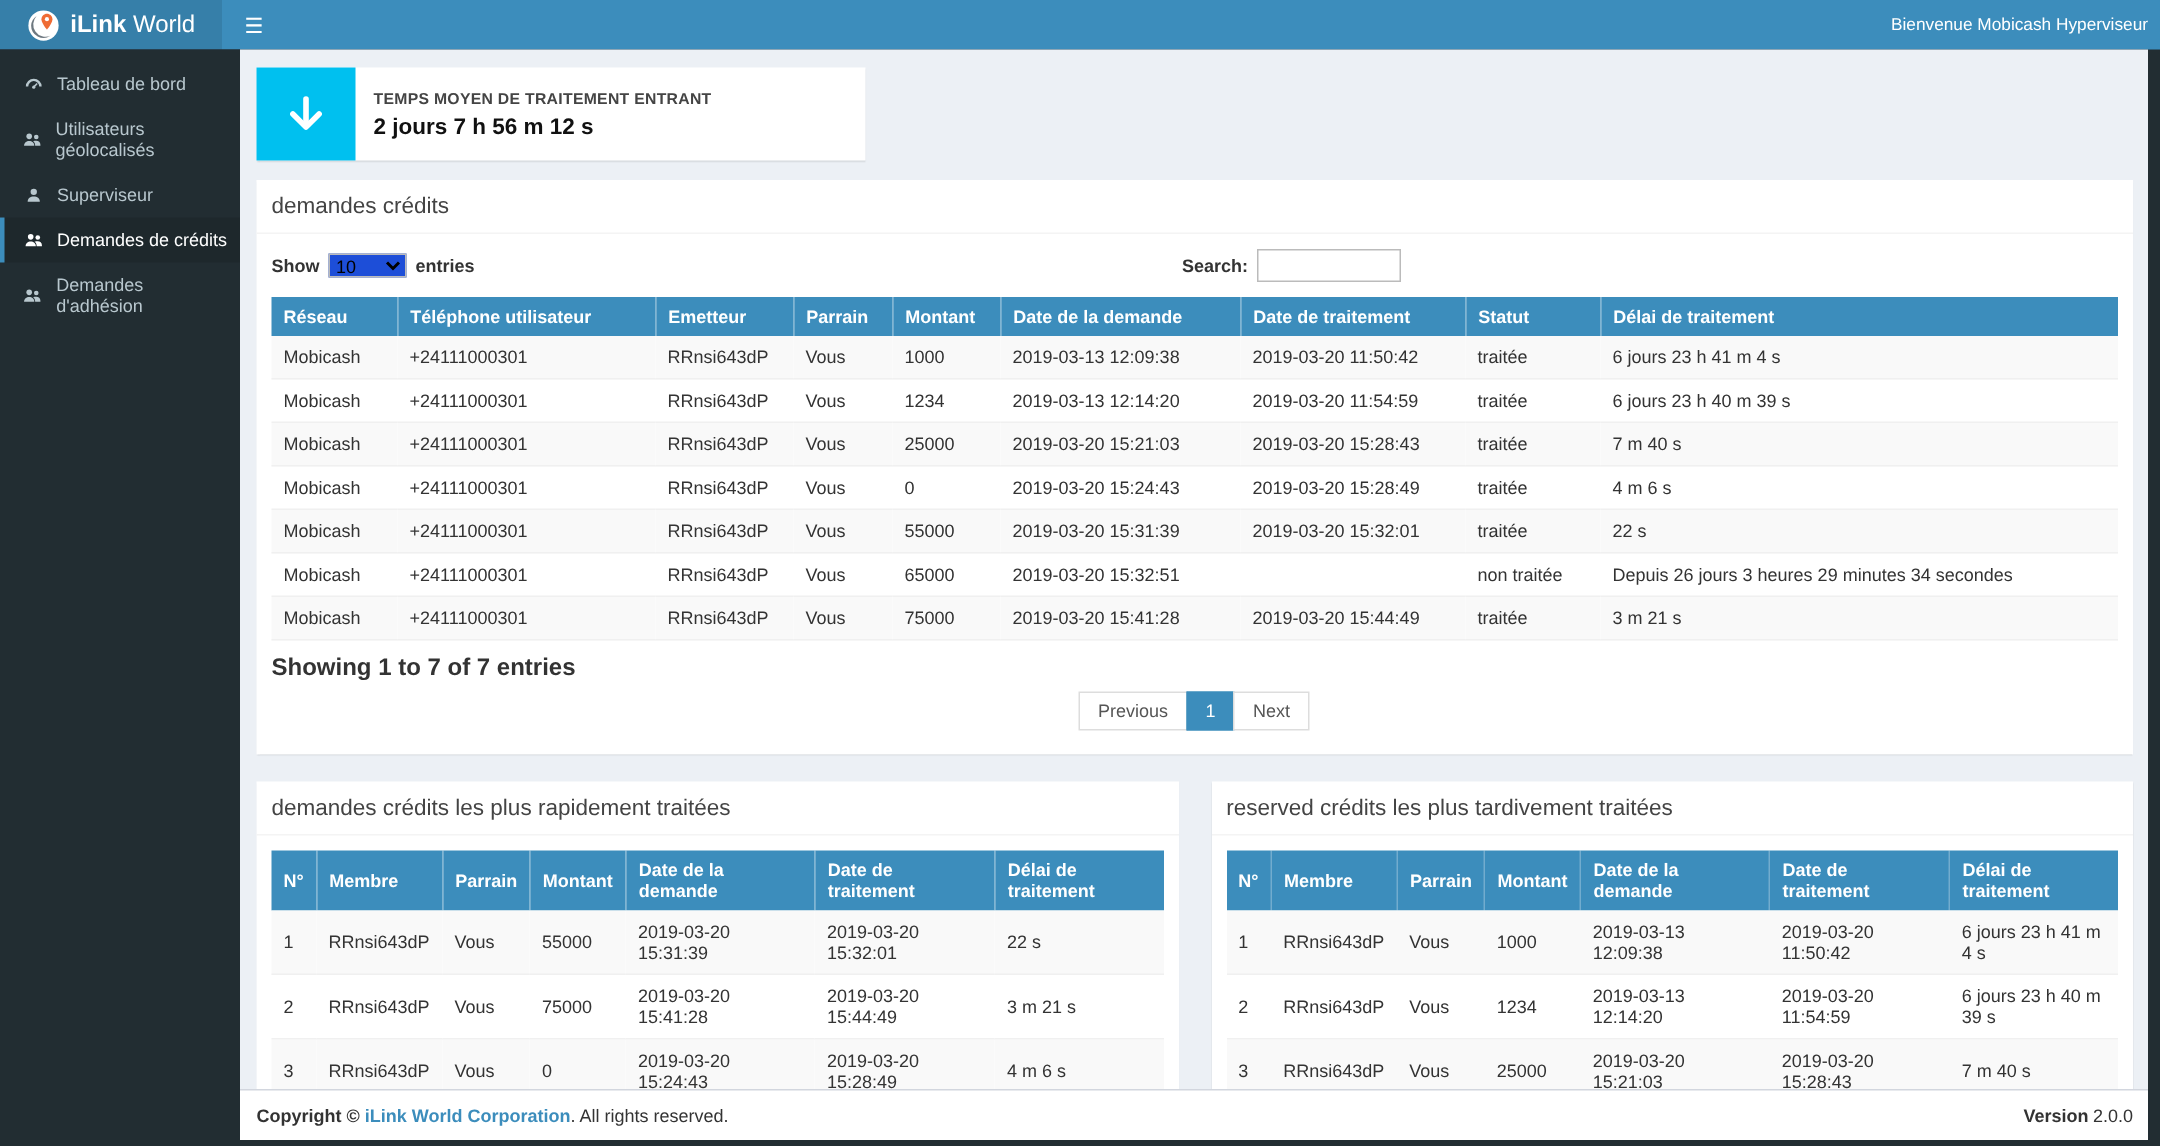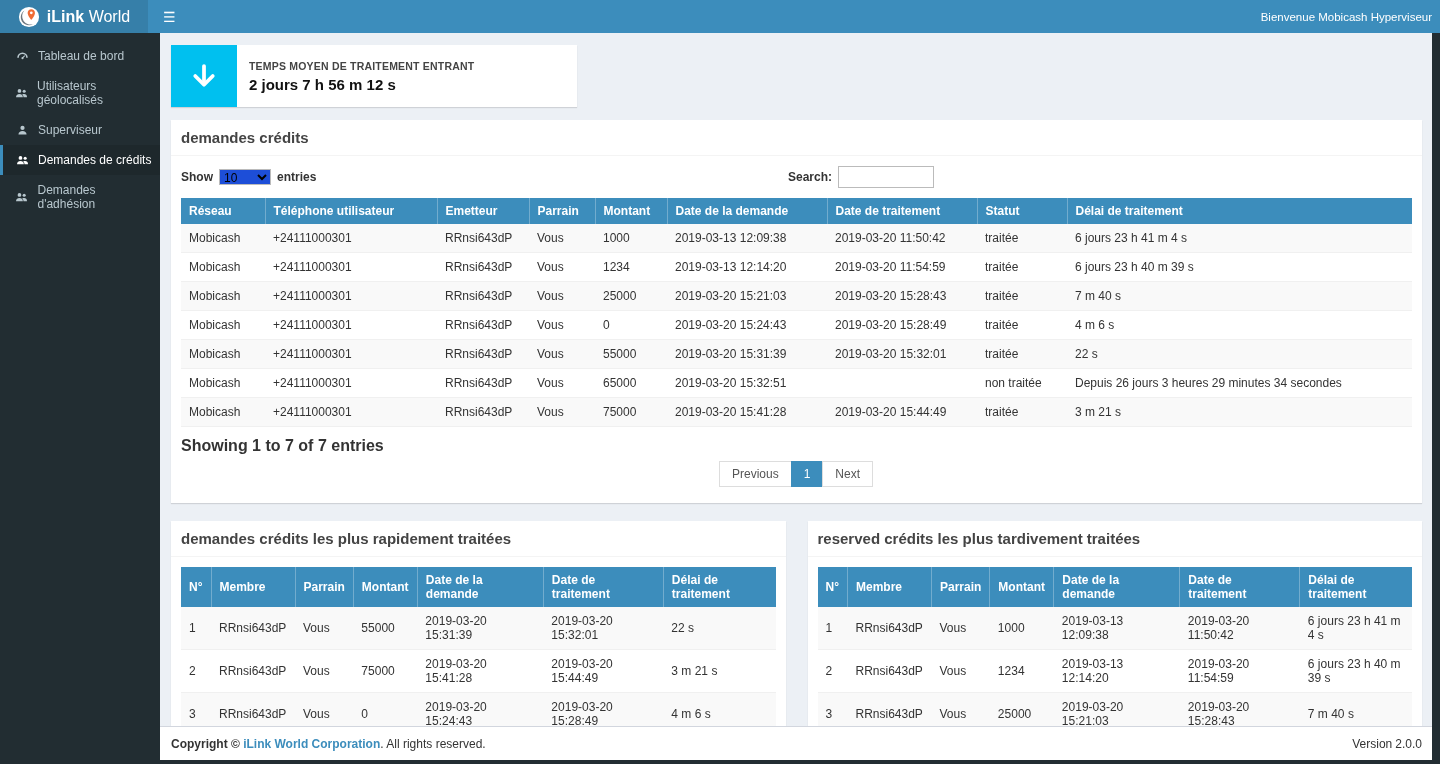--- a/index.html
+++ b/index.html
@@ -57,21 +57,21 @@
     width: 66px; flex: none; background: var(--aqua, #00c0ef);
     display: flex; align-items: center; justify-content: center; color: #fff;
   }
   .info-box-content { padding: 8px 12px; display: flex; flex-direction: column; justify-content: center; gap: 4px; }
   .info-box-text { font-size: 10.5px; font-weight: 600; color: #444; letter-spacing: .2px; }
   .info-box-number { font-size: 15px; font-weight: 700; color: #111; }
 
   
   .box { background: #fff; box-shadow: 0 1px 1px rgba(0,0,0,.12); margin-bottom: 18px; }
   .box-header { padding: 9px 10px; border-bottom: 1px solid #f4f4f4; }
-  .box-header h3 { font-size: 15px; font-weight: 700; color: #444; }
+  .box-header h3 { font-size: 15px; font-weight: 400; color: #444; }
   .box-body { padding: 10px 10px 12px; }
 
   
   .dt-controls { display: flex; align-items: center; margin-bottom: 10px; }
   .dt-length label, .dt-search label { display: flex; align-items: center; gap: 6px; font-weight: 700; color: #333; }
   .dt-length select {
     border: 1px solid #bbb; background: #1d4ed8; height: 16px;
     font-size: 12px; min-width: 52px; font-family: inherit;
   }
   .dt-search { margin-left: auto; margin-right: 478px; }
@@ -114,21 +114,21 @@
   .box-row .box { flex: 1; margin-bottom: 0; }
 
   
   .main-footer {
     background: #fff; border-top: 1px solid #d2d6de; height: 34px;
     display: flex; align-items: center; padding: 0 10px 0 11px; font-size: 12px;
   }
   .foot-left b { font-weight: 700; }
   .company { color: var(--accent, #3c8dbc); font-weight: 700; cursor: pointer; }
   .foot-right { margin-left: auto; }
-  .foot-right b { font-weight: 400; margin-right: 3px; }
+  .foot-right b { font-weight: 700; margin-right: 3px; }
 </style>
 </head>
 <body>
 
 <header class="main-header">
   <div class="logo">
     <span style="display:inline-flex;">
       <svg width="22" height="22" viewBox="0 0 24 24">
         <circle cx="12" cy="12" r="11" fill="#fff"></circle>
         <path d="M3 12a9 9 0 0 0 14 7.5A9 9 0 0 1 7 5a9 9 0 0 0-4 7z" fill="#55606a" opacity=".85"></path>

